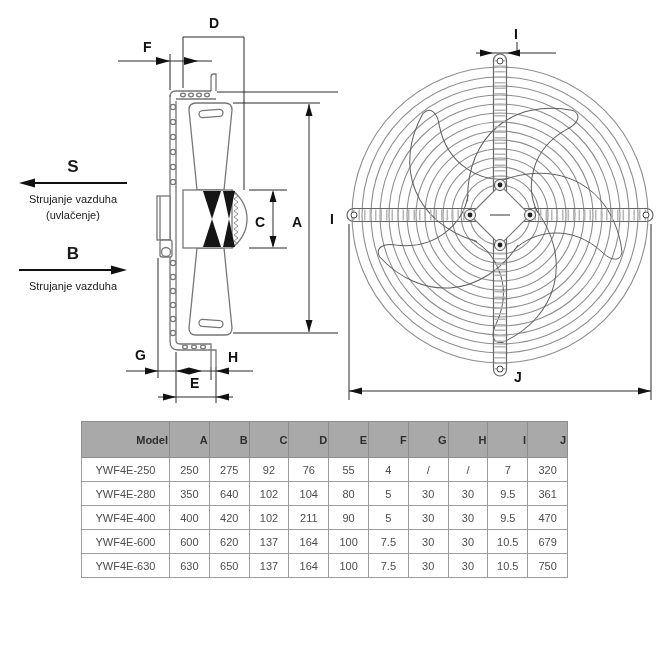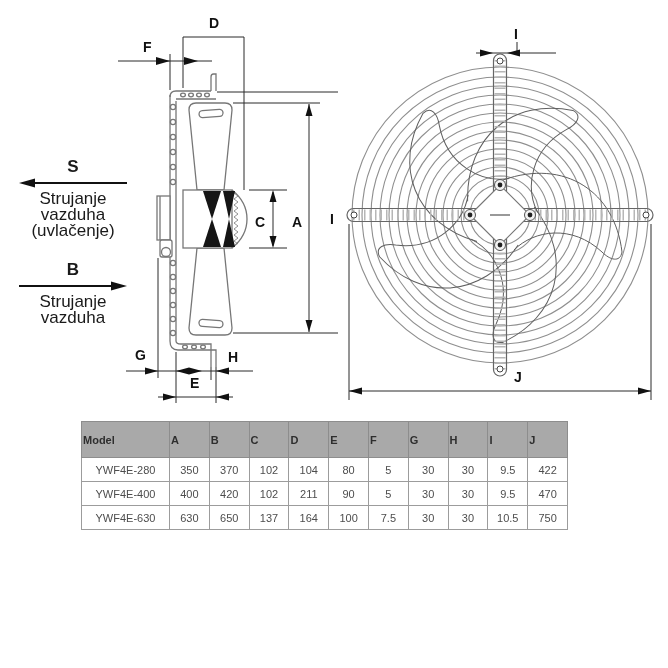--- a/index.html
+++ b/index.html
@@ -3,27 +3,27 @@
 <meta charset="utf-8">
 <style>
   html,body{margin:0;padding:0;background:#fff;}
   #stage{position:relative;width:668px;height:668px;background:#ffffff;overflow:hidden;
          font-family:"Liberation Sans",sans-serif;}
   #diagram-svg{position:absolute;left:0;top:0;}
   
   #airflow{position:absolute;left:6px;top:158px;width:134px;text-align:center;color:#1a1a1a;}
   .flow-symbol{font-weight:bold;font-size:17px;line-height:18px;}
   .flow-arrow{display:block;margin:1px auto 2px auto;}
-  .flow-line{font-size:17px;line-height:16px;}
+  .flow-line{font-size:11px;line-height:16px;}
   .flow-block{margin-bottom:22px;}
   
   #dim-table{position:absolute;left:81px;top:421px;width:487px;border-collapse:collapse;
              table-layout:fixed;font-family:"Liberation Sans",sans-serif;}
   #dim-table th{background:#a9a9a9;color:#2e2e2e;font-size:11px;font-weight:bold;
-                height:33px;border:1px solid #8d8d8d;text-align:left;}
+                height:33px;border:1px solid #8d8d8d;text-align:right;}
   #dim-table td{background:#ffffff;color:#4d4d4d;font-size:11px;height:21px;
                 border:1px solid #9c9c9c;text-align:center;}
   
   .dim-label{font-family:"Liberation Sans",sans-serif;font-size:14px;font-weight:bold;fill:#111;}
 </style>
 </head>
 <body>
 
 <div id="stage">
 
@@ -237,46 +237,72 @@
           <th>E</th>
           <th>F</th>
           <th>G</th>
           <th>H</th>
           <th>I</th>
           <th>J</th>
         </tr>
       </thead>
     <tbody>
         <tr>
+          <td>YWF4E-250</td>
+          <td>250</td>
+          <td>275</td>
+          <td>92</td>
+          <td>76</td>
+          <td>55</td>
+          <td>4</td>
+          <td>/</td>
+          <td>/</td>
+          <td>7</td>
+          <td>320</td>
+        </tr>
+        <tr>
           <td>YWF4E-280</td>
           <td>350</td>
-          <td>370</td>
+          <td>640</td>
           <td>102</td>
           <td>104</td>
           <td>80</td>
           <td>5</td>
           <td>30</td>
           <td>30</td>
           <td>9.5</td>
-          <td>422</td>
+          <td>361</td>
         </tr>
         <tr>
           <td>YWF4E-400</td>
           <td>400</td>
           <td>420</td>
           <td>102</td>
           <td>211</td>
           <td>90</td>
           <td>5</td>
           <td>30</td>
           <td>30</td>
           <td>9.5</td>
           <td>470</td>
         </tr>
         <tr>
+          <td>YWF4E-600</td>
+          <td>600</td>
+          <td>620</td>
+          <td>137</td>
+          <td>164</td>
+          <td>100</td>
+          <td>7.5</td>
+          <td>30</td>
+          <td>30</td>
+          <td>10.5</td>
+          <td>679</td>
+        </tr>
+        <tr>
           <td>YWF4E-630</td>
           <td>630</td>
           <td>650</td>
           <td>137</td>
           <td>164</td>
           <td>100</td>
           <td>7.5</td>
           <td>30</td>
           <td>30</td>
           <td>10.5</td>

